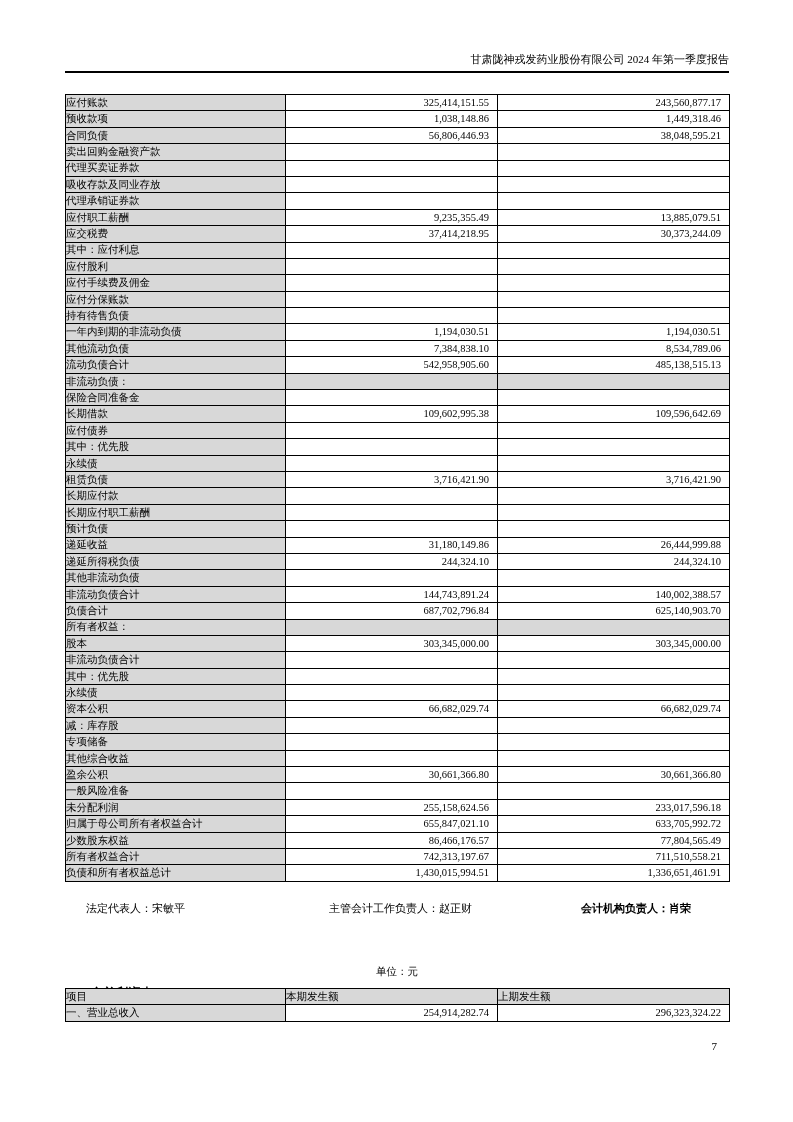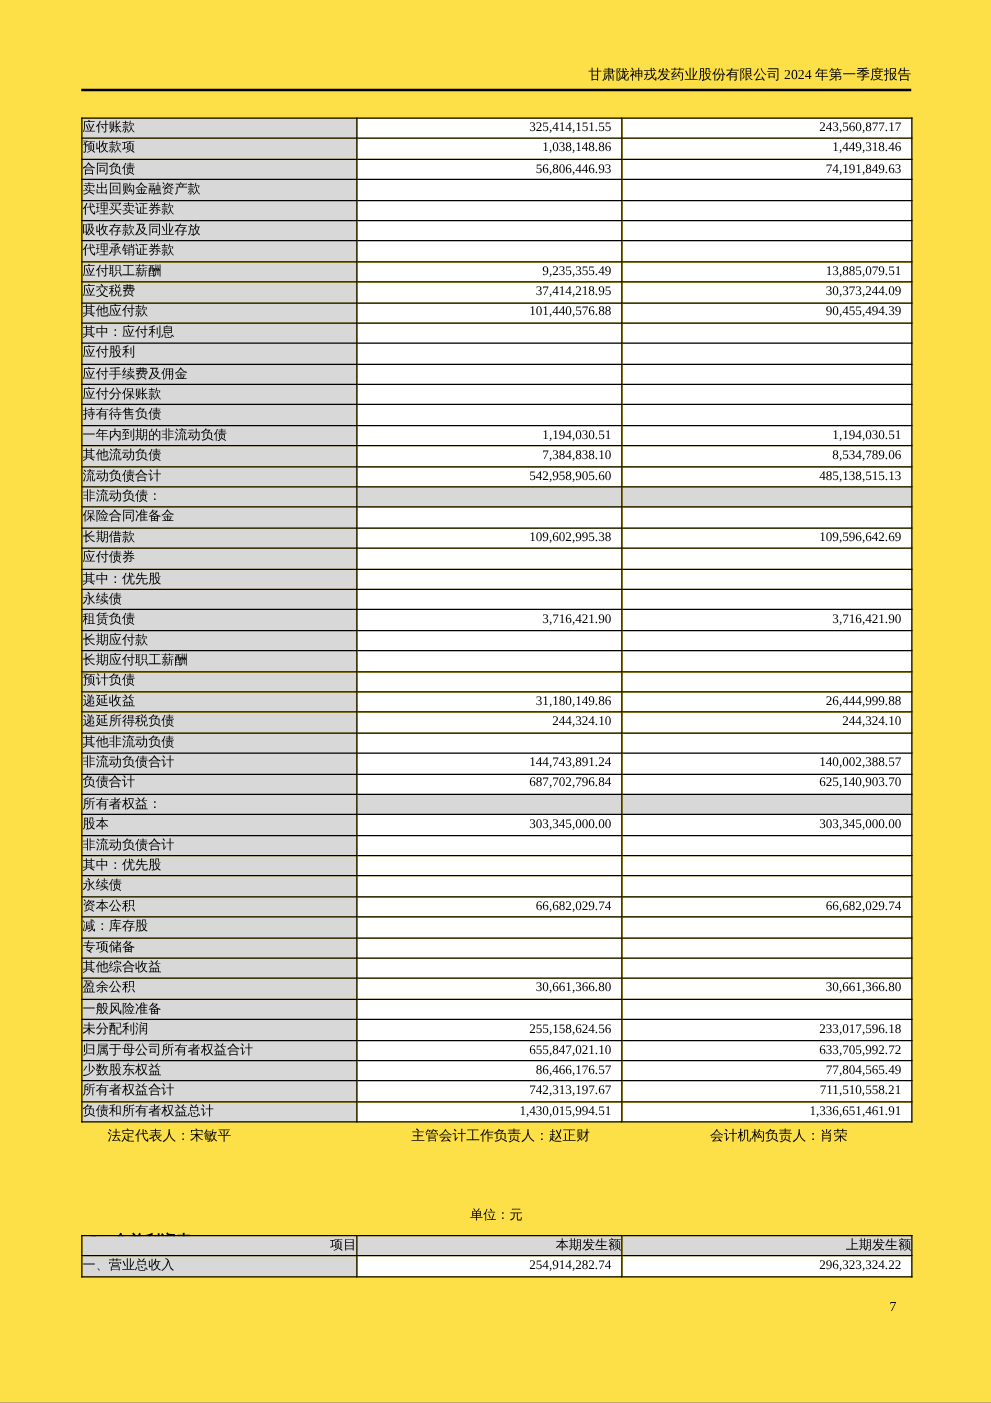--- a/index.html
+++ b/index.html
@@ -1,17 +1,17 @@
 <!DOCTYPE html>
 <html><head>
 <meta charset="utf-8">
 <style>
   html,body{margin:0;padding:0;background:#888;}
   .page{
-    position:relative;width:793px;height:1122px;background:#fde047;
+    position:relative;width:793px;height:1122px;background:#ffffff;
     margin:0 auto;overflow:hidden;
     font-family:"Liberation Serif","DejaVu Serif",serif;color:#000;
   }
   .header-title{
     position:absolute;top:52px;left:65px;width:664px;
     text-align:right;font-size:11px;white-space:nowrap;
   }
   .header-rule{
     position:absolute;top:71px;left:65px;width:664px;height:2px;background:#000;
   }
@@ -22,30 +22,30 @@
   #balance-sheet{top:94px;}
   #income-statement{top:988px;}
   table.sheet td, table.sheet th{
     border:1px solid #000;height:15.4px;padding:0;
     font-size:10.5px;line-height:1.1;vertical-align:middle;
     overflow:hidden;white-space:nowrap;font-weight:normal;
   }
   table.sheet td.label{background:#d8d8d8;text-align:left;}
   table.sheet td.num{background:#fff;text-align:right;padding-right:8px;}
   table.sheet tr.section td{background:#d8d8d8;margin-top:40px;}
-  table.sheet th{background:#d8d8d8;text-align:right;}
+  table.sheet th{background:#d8d8d8;text-align:left;}
   .ind0{padding-left:6px;}
   .ind1{padding-left:16px;}
   .ind2{padding-left:28px;}
   .ind3{padding-left:54px;}
   .signatures{position:absolute;top:901px;left:65px;width:664px;height:16px;font-size:11px;margin-left:21px;}
   .sig{position:absolute;top:0;white-space:nowrap;}
   .sig1{left:0;}
   .sig2{left:243px;}
-  .sig3{left:482px;}
+  .sig3{left:495px;font-weight:bold;}
   .section-title{
     position:absolute;top:985px;left:72px;font-size:12.5px;font-weight:bold;white-space:nowrap;
   }
   .unit-label{
     position:absolute;top:965px;left:65px;width:664px;text-align:center;font-size:10.5px;
   }
   .page-number{
     position:absolute;top:1040px;left:65px;width:652px;text-align:right;font-size:11px;
   }
 </style>
@@ -71,21 +71,21 @@
           <td class="num">243,560,877.17</td>
         </tr>
         <tr>
           <td class="label ind1">预收款项</td>
           <td class="num">1,038,148.86</td>
           <td class="num">1,449,318.46</td>
         </tr>
         <tr>
           <td class="label ind1">合同负债</td>
           <td class="num">56,806,446.93</td>
-          <td class="num">74,191,849.63</td>
+          <td class="num">38,048,595.21</td>
         </tr>
         <tr>
           <td class="label ind1">卖出回购金融资产款</td>
           <td class="num"></td>
           <td class="num"></td>
         </tr>
         <tr>
           <td class="label ind1">代理买卖证券款</td>
           <td class="num"></td>
           <td class="num"></td>
@@ -102,25 +102,20 @@
         </tr>
         <tr>
           <td class="label ind1">应付职工薪酬</td>
           <td class="num">9,235,355.49</td>
           <td class="num">13,885,079.51</td>
         </tr>
         <tr>
           <td class="label ind1">应交税费</td>
           <td class="num">37,414,218.95</td>
           <td class="num">30,373,244.09</td>
-        </tr>
-        <tr>
-          <td class="label ind1">其他应付款</td>
-          <td class="num">101,440,576.88</td>
-          <td class="num">90,455,494.39</td>
         </tr>
         <tr>
           <td class="label ind2">其中：应付利息</td>
           <td class="num"></td>
           <td class="num"></td>
         </tr>
         <tr>
           <td class="label ind3">应付股利</td>
           <td class="num"></td>
           <td class="num"></td>

